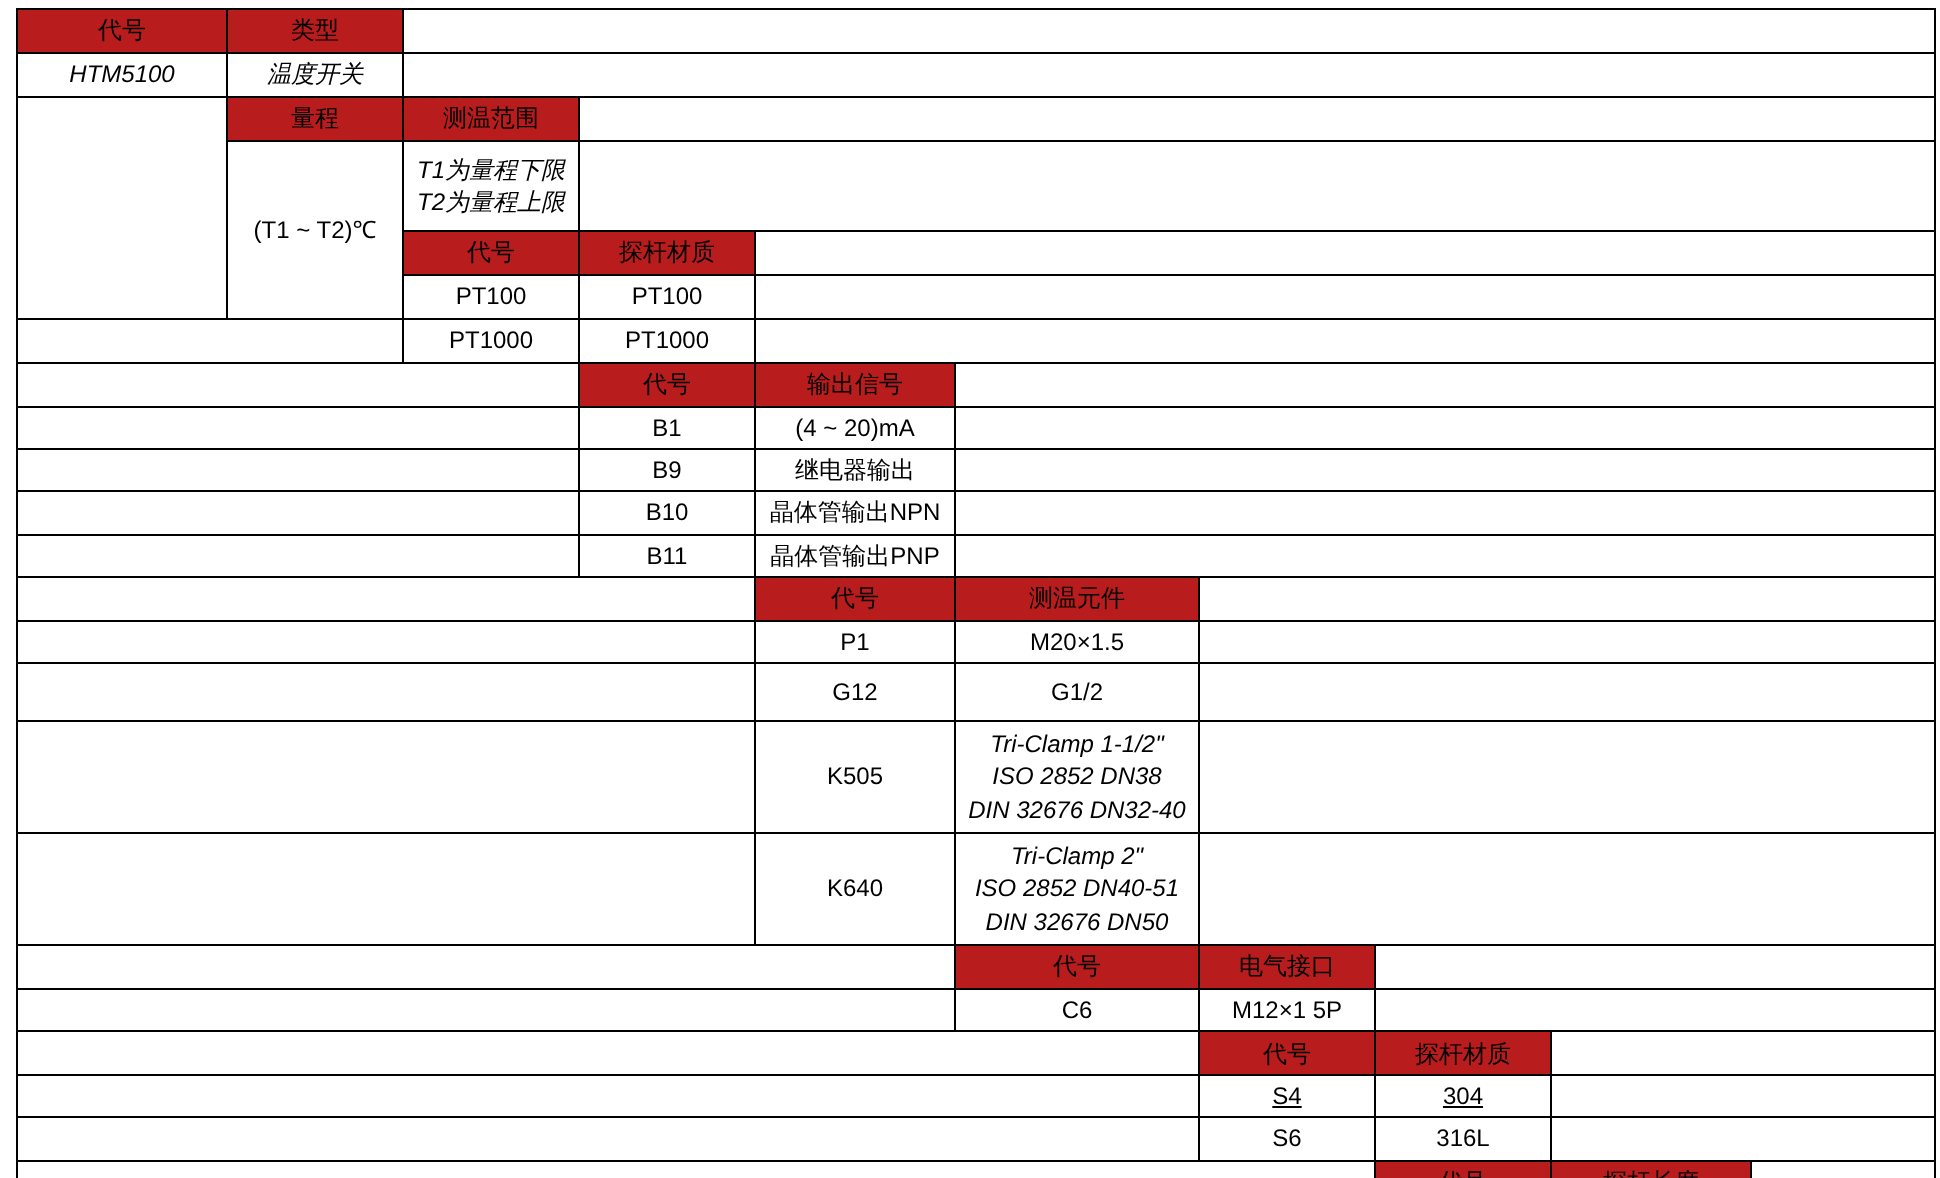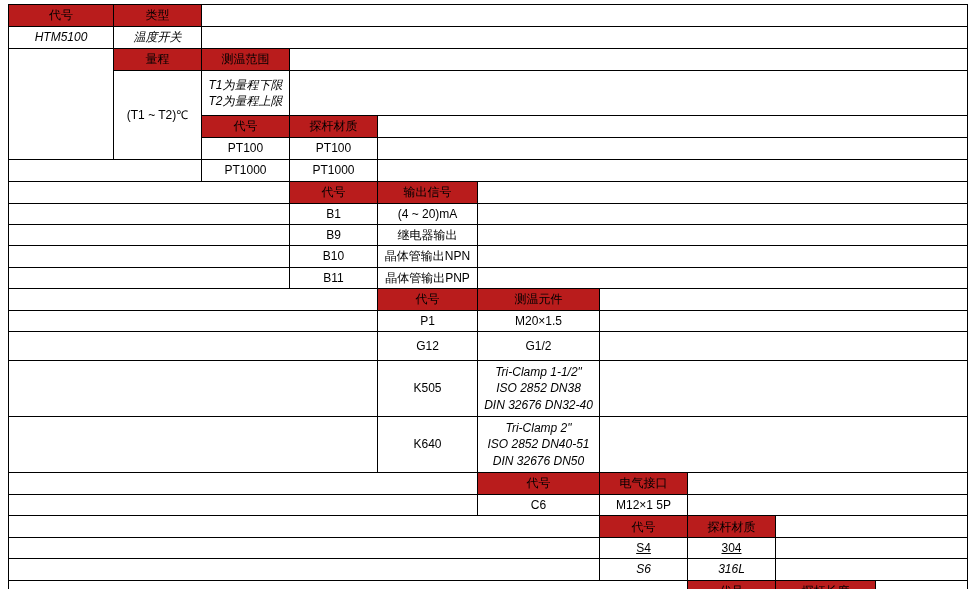--- a/index.html
+++ b/index.html
@@ -185,21 +185,21 @@
           <td class="hdr">代号</td>
           <td class="hdr">探杆材质</td>
           <td class="empty" colspan="2"></td>
         </tr>
         <tr style="height: 21px; text-decoration: underline;">
           <td class="empty" colspan="6"></td>
           <td>S4</td>
           <td>304</td>
           <td class="empty" colspan="2"></td>
         </tr>
-        <tr style="height: 21px; font-style: italic;">
+        <tr style="height: 21px;">
           <td class="empty" colspan="6"></td>
           <td>S6</td>
           <td>316L</td>
           <td class="empty" colspan="2"></td>
         </tr>
         <tr style="height: 22px;">
           <td class="empty" colspan="7"></td>
           <td class="hdr">代号</td>
           <td class="hdr">探杆长度</td>
           <td class="empty" colspan="1"></td>

